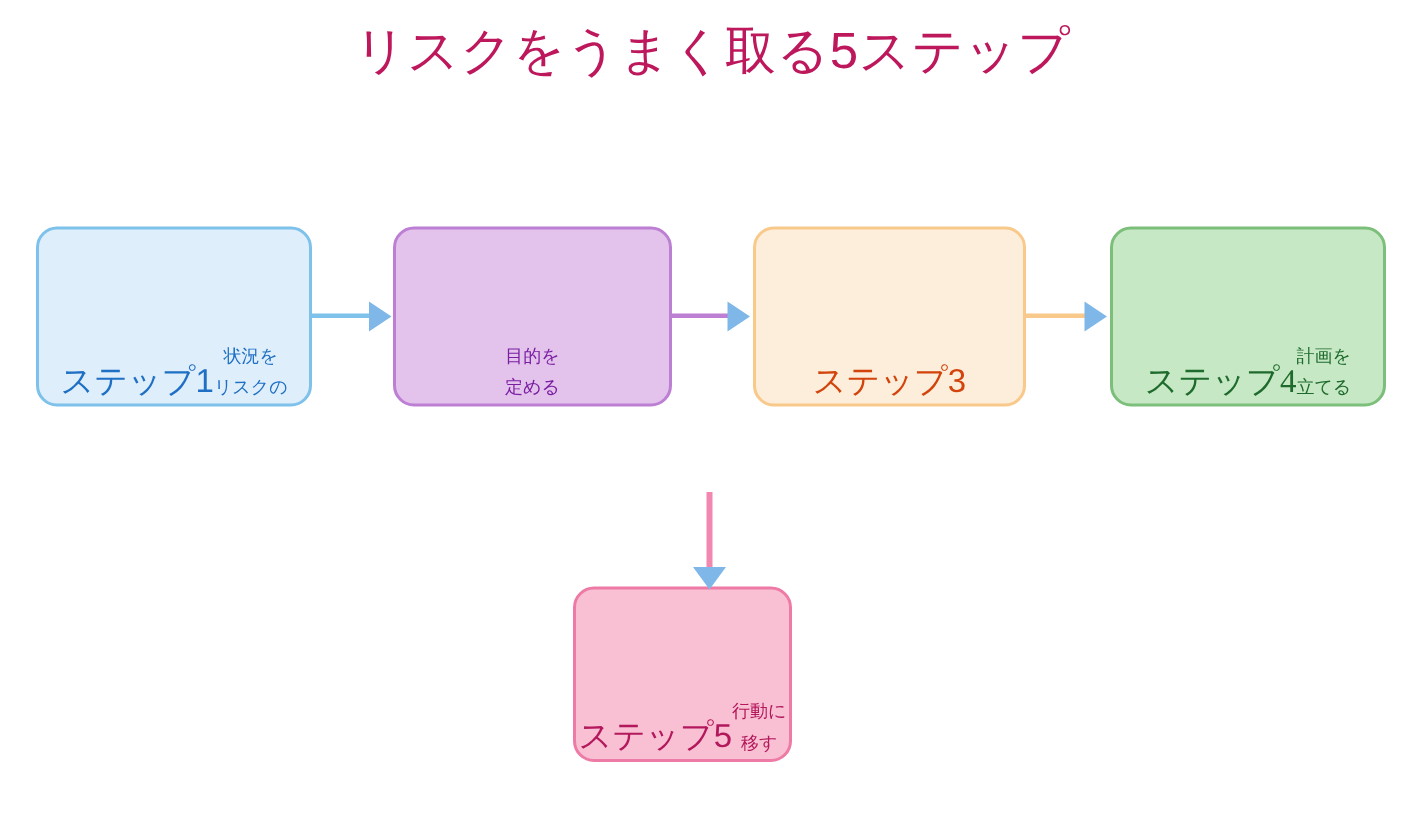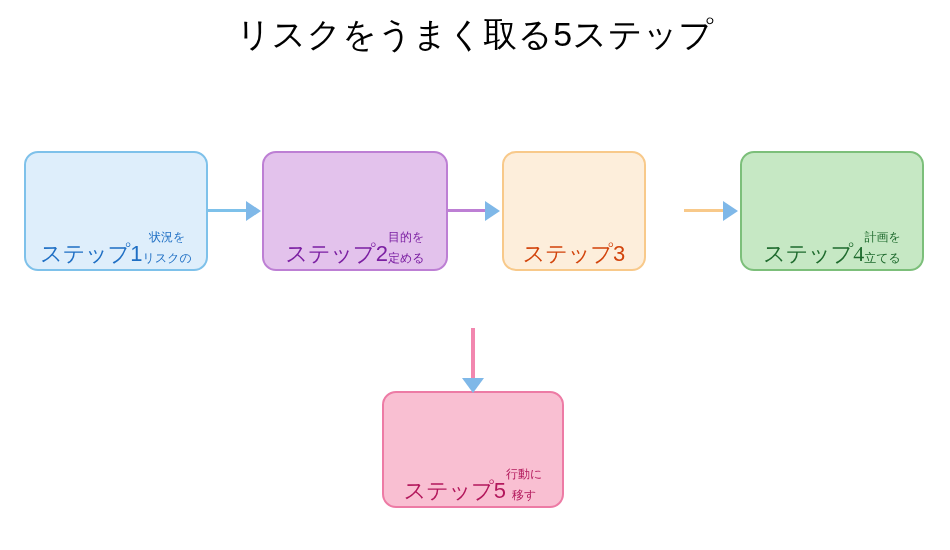--- a/index.html
+++ b/index.html
@@ -21,21 +21,21 @@
 
   
   #diagram-title {
     position: absolute;
     left: 0;
     top: 12px;
     width: 950px;
     text-align: center;
     font-size: 34px;
     line-height: 44px;
-    color: #000000;
+    color: #be185d;
     letter-spacing: 0.5px;
     white-space: nowrap;
   }
 
   
   .step-box {
     position: absolute;
     box-sizing: border-box;
     border-radius: 14px;
     border-style: solid;
@@ -68,37 +68,37 @@
   
   #step-box-2 {
     left: 262px; top: 151px; width: 186px; height: 120px;
     background: #e3c2ec;
     border-color: #bd7fd4;
   }
   #step-box-2 .step-heading, #step-box-2 .step-desc { color: #7b1fa2; }
 
   
   #step-box-3 {
-    left: 502px; top: 151px; width: 144px; height: 120px;
+    left: 502px; top: 151px; width: 182px; height: 120px;
     background: #fdeedb;
     border-color: #f8c98a;
   }
   #step-box-3 .step-heading, #step-box-3 .step-desc { color: #d2440c; }
 
   
   #step-box-4 {
     left: 740px; top: 151px; width: 184px; height: 120px;
     background: #c6e8c4;
     border-color: #7cbf7a;
   }
   #step-box-4 .step-heading, #step-box-4 .step-desc { color: #1f6b2e; font-family: Liberation Serif, serif; }
 
   
   #step-box-5 {
-    left: 382px; top: 391px; width: 182px; height: 117px;
+    left: 382px; top: 391px; width: 146px; height: 117px;
     background: #f9bfd2;
     border-color: #ed7ba5;
   }
   #step-box-5 .step-heading, #step-box-5 .step-desc { color: #b3185c; }
 
   
   .connector {
     position: absolute;
   }
   .conn-line-h {
@@ -145,21 +145,20 @@
 
   <div class="step-box" id="step-box-1">
     <div class="step-heading">ステップ1</div>
     <div class="step-desc">
       <div>状況を</div>
       <div>リスクの</div>
     </div>
   </div>
 
   <div class="step-box" id="step-box-2">
-    <div class="step-heading">ステップ2</div>
     <div class="step-desc">
       <div>目的を</div>
       <div>定める</div>
     </div>
   </div>
 
   <div class="step-box" id="step-box-3">
     <div class="step-heading">ステップ3</div>
   </div>
 

